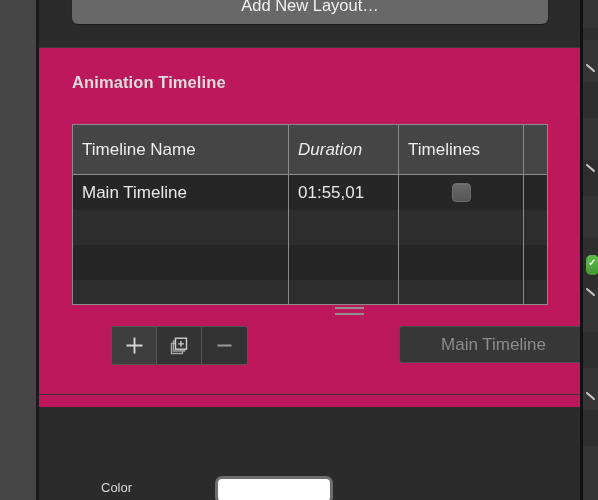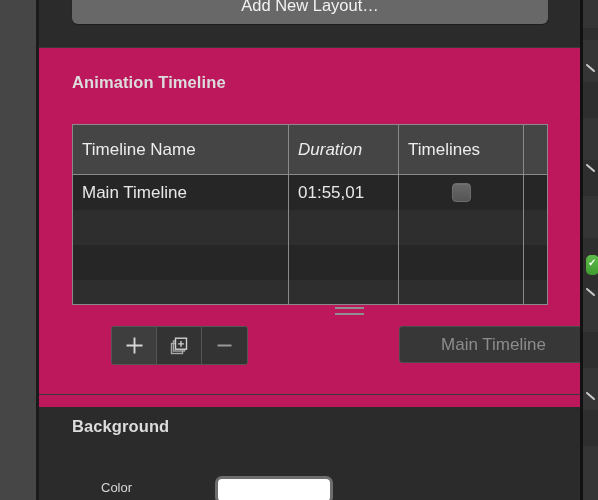--- a/index.html
+++ b/index.html
@@ -355,21 +355,20 @@
             <path d="M3.5 10.5 H17.5" stroke="#9a9a9a" stroke-width="1.9" fill="none"></path>
           </svg>
         </span>
       </button>
     </div>
 
     <button class="btn-show">Main Timeline</button>
 
     <div class="divider-h" style="top:394px;"></div>
 
-    <div class="section-heading" style="left:33px; top:417px;">Background</div>
 
     <div class="label-static" style="left:62px; top:480px;">Color</div>
     <div class="color-swatch"></div>
   </div>
 
   <div class="right-divider"></div>
   <div class="right-strip">
     <div class="rs-band" style="top:0;   height:28px;"></div>
     <div class="rs-band" style="top:40px; height:42px;"></div>
     <div class="rs-band" style="top:118px;height:42px;"></div>

